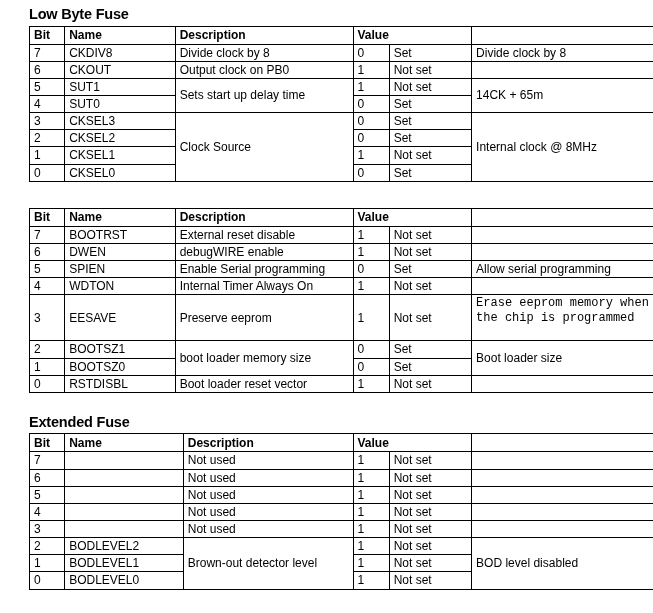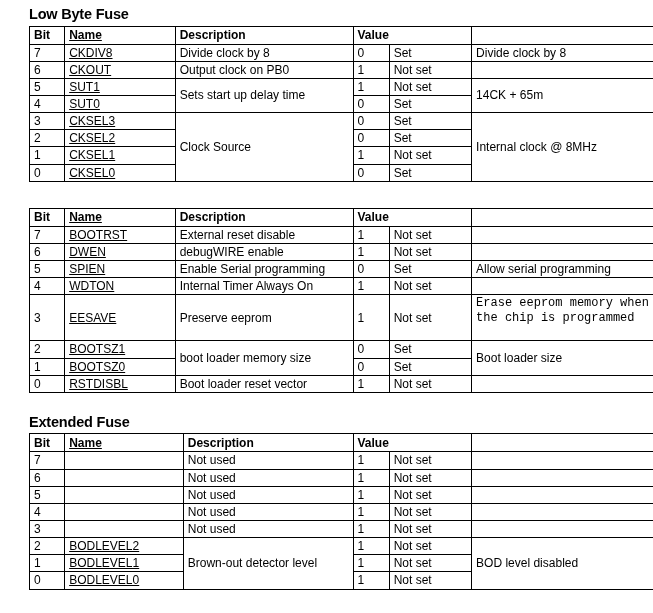--- a/index.html
+++ b/index.html
@@ -46,21 +46,21 @@
     line-height: 1.18;
     height: 16px;
     box-sizing: border-box;
     overflow: hidden;
   }
   table.fuse thead th {
     font-weight: bold;
     height: 18px;
   }
   .c-bit { width: 35px; }
-  .c-name { width: 110px; text-decoration: underline; }
+  .c-name { width: 110px; }
   .c-desc { width: 177px; }
   .c-val { width: 36px; }
   .c-state { width: 82px; }
   .c-note { width: 185px; }
 
   
   table.ext .c-bit { width: 35px; }
   table.ext .c-name { width: 118px; }
   table.ext .c-desc { width: 169px; }
 

